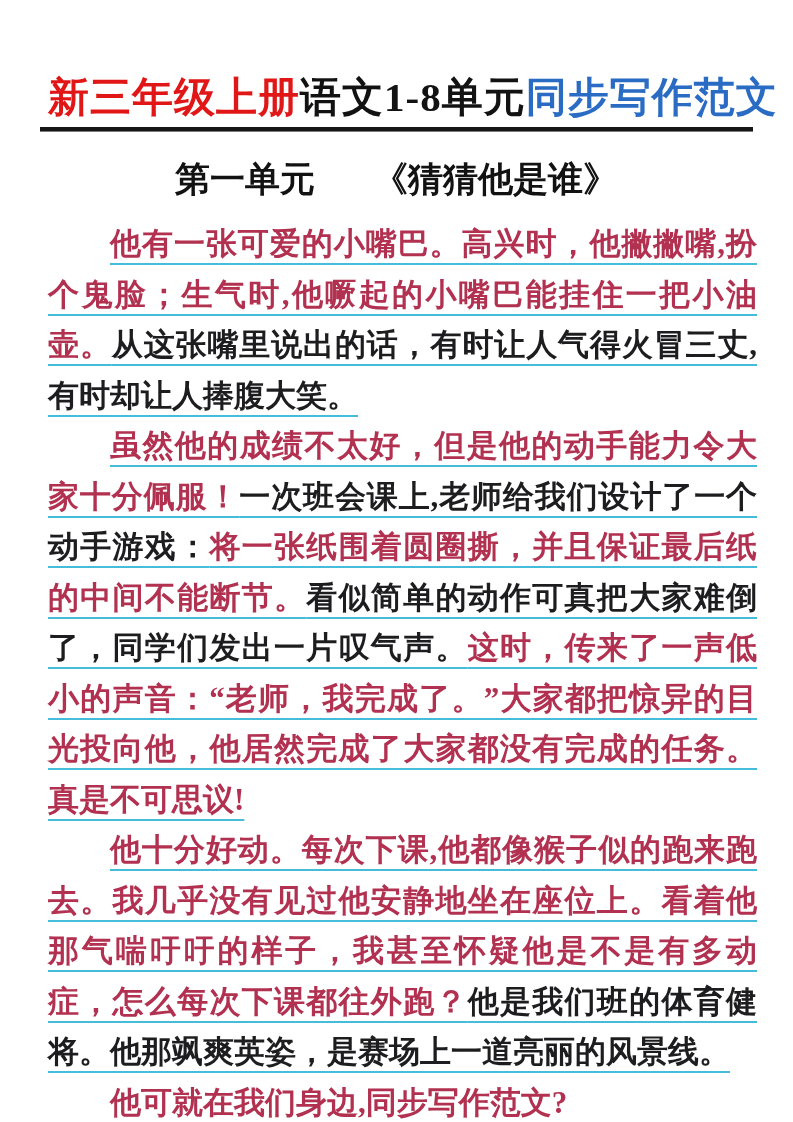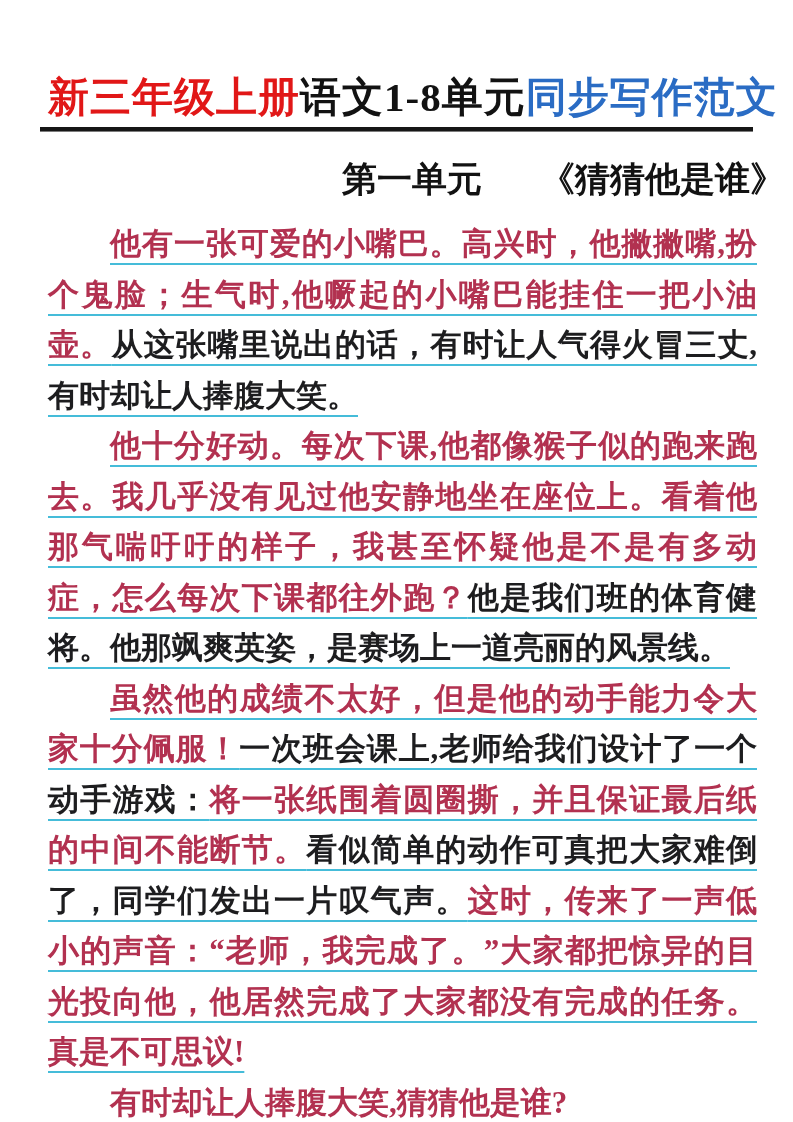--- a/index.html
+++ b/index.html
@@ -28,22 +28,22 @@
 
   .title-rule {
     margin: 5px 40px 0 40px;
     height: 2px;
     border-top: 4px solid #161616;
     border-bottom: 1px solid #7c7c7c;
   }
 
   
   .heading {
-    margin: 24px 8px 0 0;
-    text-align: right;
+    margin: 24px 0 0 0;
+    text-align: center;
     font-size: 35px;
     font-weight: bold;
     color: #121212;
     white-space: nowrap;
   }
   .heading .gap { display: inline-block; width: 58px; }
 
   
   .content {
     margin: 16px 36px 0 48px;
@@ -70,21 +70,21 @@
   <h1 class="title"><span class="t-red">新三年级上册</span><span class="t-black">语文1-8单元</span><span class="t-blue">同步写作范文</span></h1>
 
   <div class="title-rule"></div>
 
   <h2 class="heading"><span>第一单元</span><span class="gap"></span><span>《猜猜他是谁》</span></h2>
 
   <div class="content">
 
     <p class="para"><span class="seg red">他有一张可爱的小嘴巴。高兴时，他撇撇嘴,扮个鬼脸；生气时,他噘起的小嘴巴能挂住一把小油壶。</span><span class="seg black">从这张嘴里说出的话，有时让人气得火冒三丈,有时却让人捧腹大笑。</span></p>
 
+    <p class="para"><span class="seg red">虽然他的成绩不太好，但是他的动手能力令大家十分佩服！</span><span class="seg black">一次班会课上,老师给我们设计了一个动手游戏：</span><span class="seg red">将一张纸围着圆圈撕，并且保证最后纸的中间不能断节。</span><span class="seg black">看似简单的动作可真把大家难倒了，同学们发出一片叹气声。</span><span class="seg red">这时，传来了一声低小的声音：“老师，我完成了。”大家都把惊异的目光投向他，他居然完成了大家都没有完成的任务。真是不可思议!</span></p>
+
     <p class="para"><span class="seg red">他十分好动。每次下课,他都像猴子似的跑来跑去。我几乎没有见过他安静地坐在座位上。看着他那气喘吁吁的样子，我甚至怀疑他是不是有多动症，怎么每次下课都往外跑？</span><span class="seg black">他是我们班的体育健将。他那飒爽英姿，是赛场上一道亮丽的风景线。</span></p>
 
-    <p class="para"><span class="seg red">虽然他的成绩不太好，但是他的动手能力令大家十分佩服！</span><span class="seg black">一次班会课上,老师给我们设计了一个动手游戏：</span><span class="seg red">将一张纸围着圆圈撕，并且保证最后纸的中间不能断节。</span><span class="seg black">看似简单的动作可真把大家难倒了，同学们发出一片叹气声。</span><span class="seg red">这时，传来了一声低小的声音：“老师，我完成了。”大家都把惊异的目光投向他，他居然完成了大家都没有完成的任务。真是不可思议!</span></p>
-
-    <p class="para"><span class="seg red">有时却让人捧腹大笑,猜猜他是谁?</span></p>
+    <p class="para"><span class="seg red">他可就在我们身边,同步写作范文?</span></p>
 
   </div>
 
 </div>
 
 </body></html>

